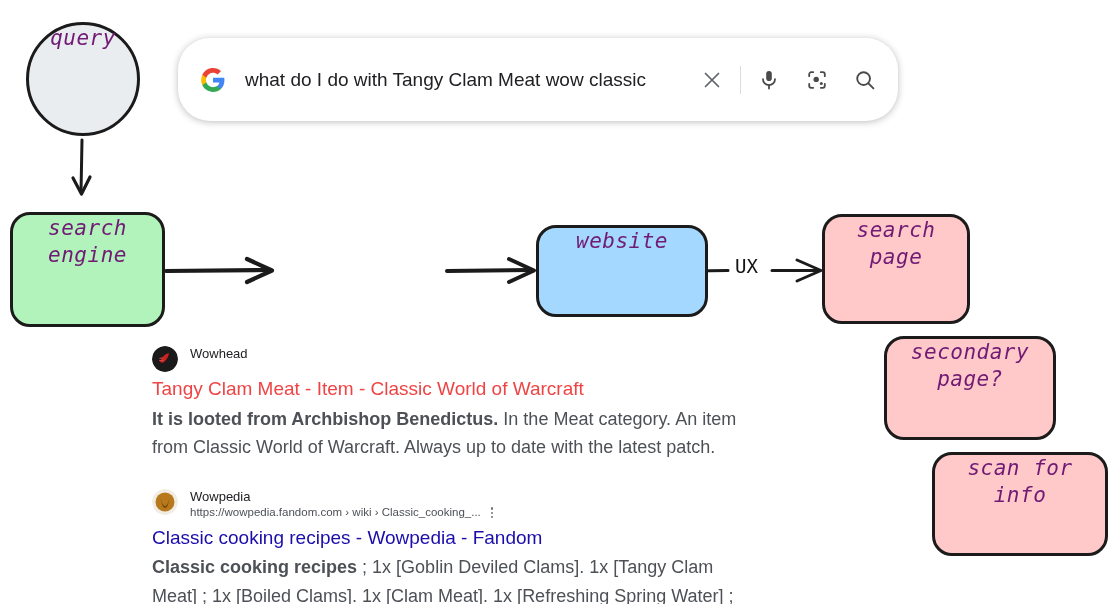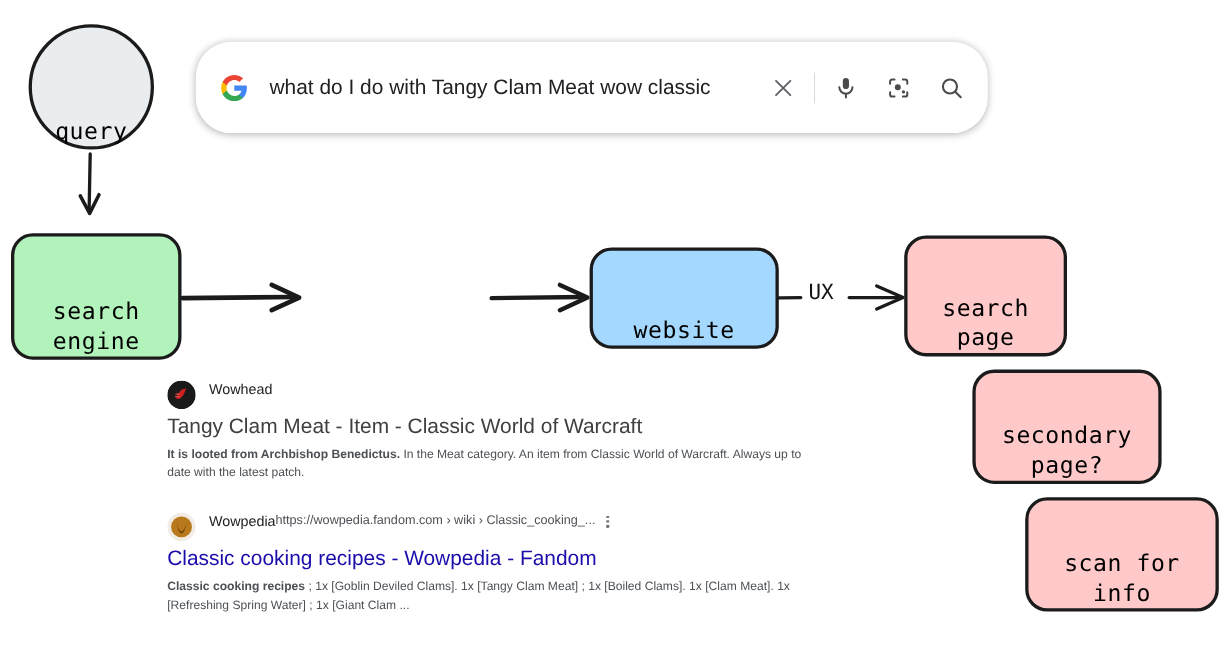--- a/index.html
+++ b/index.html
@@ -17,29 +17,30 @@
   .canvas {
     position: absolute;
     inset: 0;
   }
   
   .node {
     position: absolute;
     box-sizing: border-box;
     border: 3px solid #1b1b1b;
     display: flex;
-    align-items: flex-end;
+    align-items: flex-start;
     justify-content: center;
     text-align: center;
     font-family: "DejaVu Sans Mono", monospace;
     font-size: 21px;
     line-height: 1.28;
-    color: #000000;
+    color: #701a75;
     letter-spacing: 0.5px;
     white-space: pre-line;
+    font-style: italic;
   }
   .node.rounded {
     border-radius: 20px;
   }
   .node.circle {
     border-radius: 50%;
   }
   .fill-gray  { background: #e9edef; }
   .fill-green { background: #b2f2bb; }
   .fill-pink  { background: #ffc9c9; }
@@ -109,21 +110,21 @@
   }
   .favicon {
     width: 26px;
     height: 26px;
     border-radius: 50%;
     flex: 0 0 26px;
     margin-right: 12px;
     margin-top: 1px;
     overflow: hidden;
   }
-  .site-block { display: flex; flex-direction: row; }
+  .site-block { display: flex; flex-direction: column; }
   .site-name {
     font-size: 13px;
     color: #202124;
     line-height: 1.35;
   }
   .site-url-row {
     display: flex;
     align-items: center;
     font-size: 11.5px;
     color: #4d5156;
@@ -143,24 +144,24 @@
     height: 2.5px;
     border-radius: 50%;
     background: #70757a;
   }
   .res-title {
     font-size: 19px;
     line-height: 1.3;
     margin: 5px 0 3px 0;
     cursor: pointer;
   }
-  .res-title.visited { color: #404040; }
+  .res-title.visited { color: #ef4444; }
   .res-title.unvisited { color: #1a0dab; }
   .res-snippet {
-    font-size: 11px;
+    font-size: 18px;
     line-height: 1.58;
     color: #4d5156;
     max-width: 590px;
   }
   .res-snippet b { font-weight: 700; color: #4d5156; }
 
   .arrow-layer {
     position: absolute;
     inset: 0;
     pointer-events: none;

